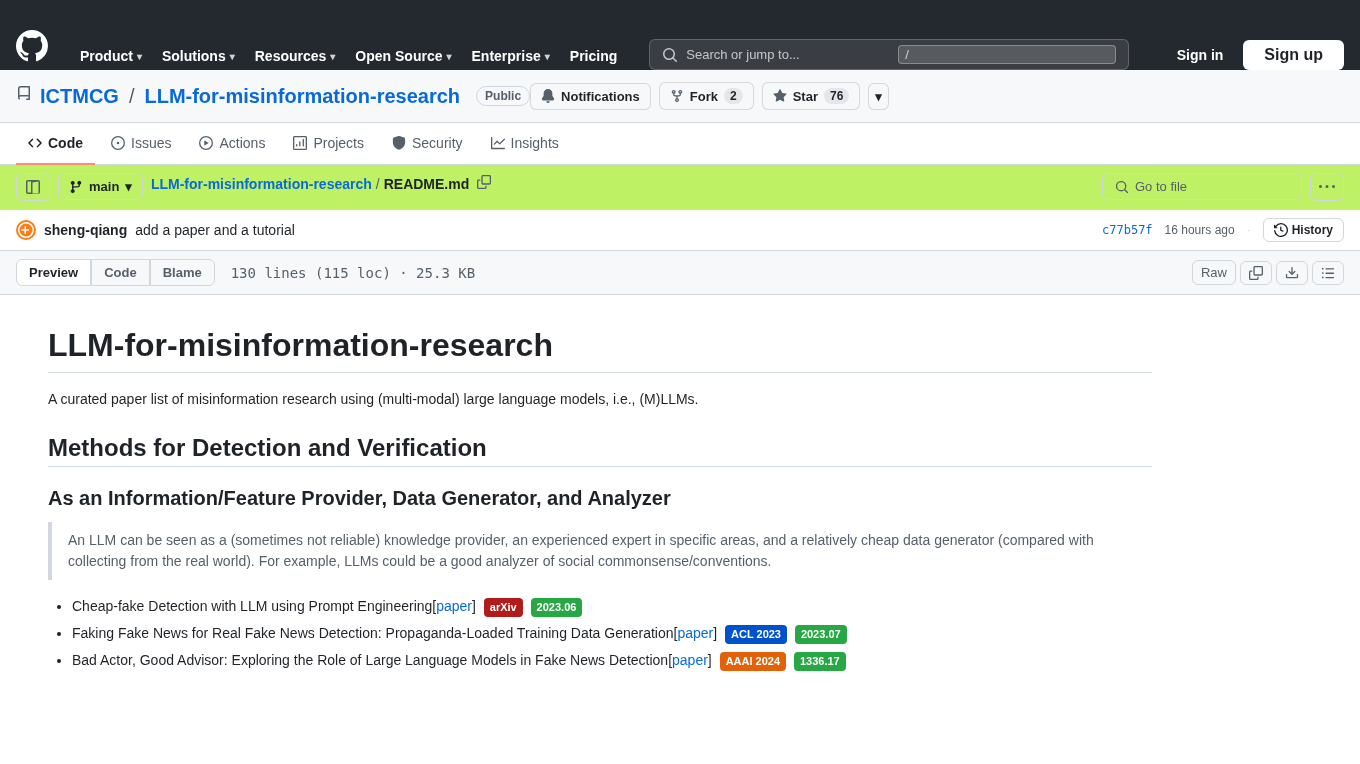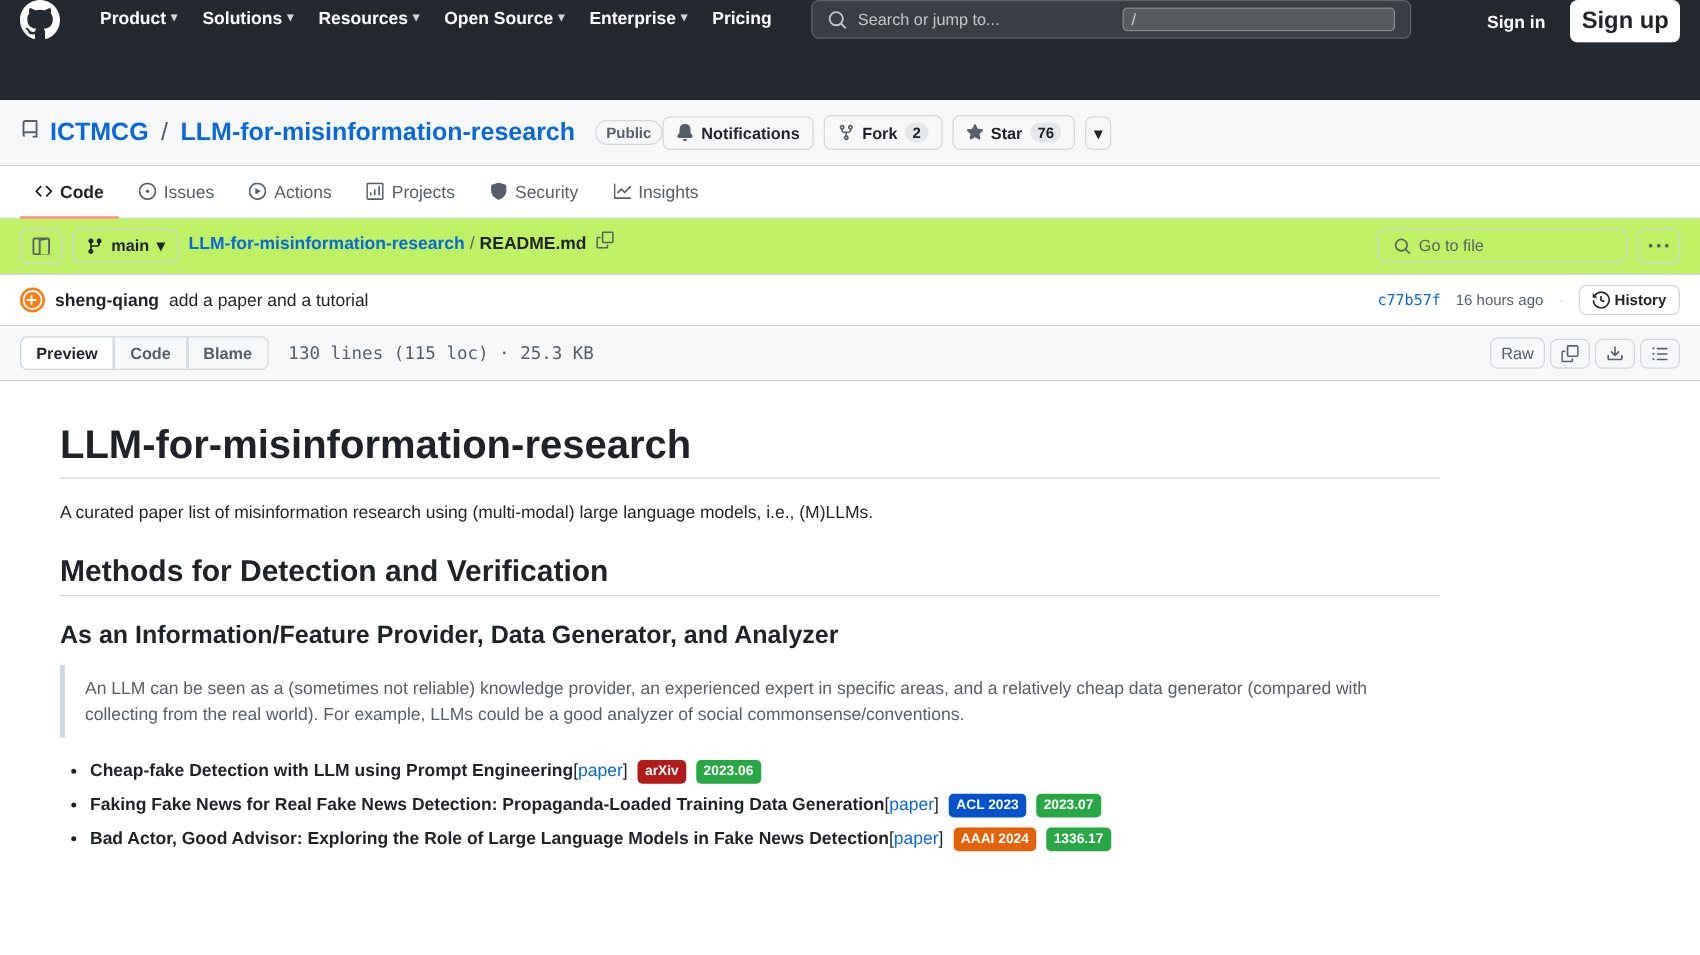--- a/index.html
+++ b/index.html
@@ -1,30 +1,30 @@
 <!DOCTYPE html>
 <html><head>
   <meta charset="utf-8">
   <style>
     * { box-sizing: border-box; margin: 0; padding: 0; }
     body { font-family: -apple-system, BlinkMacSystemFont, "Segoe UI", Helvetica, Arial, sans-serif; font-size: 14px; color: #1f2328; background: #fff; }
 
     
-    .top-nav { background: #24292f; display: flex; align-items: flex-start; padding: 0 16px; height: 80px; gap: 16px; }
+    .top-nav { background: #24292f; display: flex; align-items: flex-end; padding: 0 16px; height: 70px; gap: 16px; }
     .github-logo { color: #fff; font-size: 32px; margin-right: 8px; flex-shrink: 0; cursor: pointer; }
     .nav-items { display: flex; align-items: center; gap: 4px; }
     .nav-item { color: #fff; background: none; border: none; cursor: pointer; padding: 6px 8px; font-size: 14px; font-weight: 600; display: flex; align-items: center; gap: 4px; border-radius: 6px; }
     .nav-item .chevron { font-size: 10px; opacity: 0.8; }
     .search-bar { flex: 1; max-width: 480px; margin-left: 8px; }
     .search-input-wrap { background: rgba(255,255,255,0.1); border: 1px solid rgba(255,255,255,0.2); border-radius: 6px; display: flex; align-items: center; padding: 5px 12px; gap: 8px; cursor: pointer; }
     .search-input-wrap span { color: rgba(255,255,255,0.7); font-size: 13px; flex: 1; }
     .search-kbd { background: rgba(255,255,255,0.15); border: 1px solid rgba(255,255,255,0.3); border-radius: 4px; color: rgba(255,255,255,0.7); font-size: 11px; padding: 1px 6px; }
     .nav-right { display: flex; align-items: center; gap: 12px; margin-left: auto; }
     .sign-in-btn { color: #fff; background: none; border: none; cursor: pointer; font-size: 14px; font-weight: 600; padding: 5px 8px; }
-    .sign-up-btn { color: #1f2328; background: #fff; border: 1px solid rgba(255,255,255,0.3); border-radius: 6px; cursor: pointer; font-size: 19px; font-weight: 600; padding: 5px 8px; }
+    .sign-up-btn { color: #1f2328; background: #fff; border: 1px solid rgba(255,255,255,0.3); border-radius: 6px; cursor: pointer; font-size: 16px; font-weight: 600; padding: 5px 20px; }
 
     
     .repo-header { background: #f6f8fa; border-bottom: 1px solid #d0d7de; padding: 12px 16px; display: flex; align-items: center; }
     .repo-title { display: flex; align-items: center; gap: 8px; font-size: 20px; }
     .repo-owner { color: #0969da; font-weight: 600; text-decoration: none; cursor: pointer; }
     .repo-sep { color: #57606a; font-weight: 300; margin: 0 2px; }
     .repo-name { color: #0969da; font-weight: 700; cursor: pointer; }
     .repo-badge { background: none; border: 1px solid #d0d7de; border-radius: 2em; color: #57606a; font-size: 12px; font-weight: 600; padding: 2px 8px; margin-left: 8px; }
     .repo-actions { display: flex; align-items: center; gap: 8px; }
     .action-btn { display: flex; align-items: center; gap: 6px; background: #f6f8fa; border: 1px solid rgba(31,35,40,0.15); border-radius: 6px; padding: 5px 10px; font-size: 13px; font-weight: 600; cursor: pointer; color: #1f2328; }
@@ -78,21 +78,21 @@
     .md-blockquote { border-left: 4px solid #d0d7de; padding: 8px 16px; color: #57606a; margin-bottom: 16px; background: none; }
     .md-blockquote p { margin: 0; line-height: 1.5; }
     .md-ul { padding-left: 24px; margin-bottom: 16px; }
     .md-ul li { margin-bottom: 6px; line-height: 1.5; }
     .md-link { color: #0969da; text-decoration: none; cursor: pointer; }
     .badge { display: inline-block; border-radius: 4px; padding: 1px 6px; font-size: 11px; font-weight: 700; color: #fff; margin-left: 4px; vertical-align: middle; }
     .badge-arxiv { background: #b31b1b; }
     .badge-year { background: #28a745; }
     .badge-acl { background: #0052cc; }
     .badge-aaai { background: #e36209; }
-    .md-bold { font-weight: 700; }
+    .md-bold { font-weight: 400; }
 
     .search-icon-svg { width: 16px; height: 16px; fill: rgba(255,255,255,0.7); }
   </style>
 </head>
 <body>
 
 <nav class="top-nav">
   <span class="github-logo">
     <svg width="32" height="32" viewBox="0 0 16 16" fill="white" xmlns="http://www.w3.org/2000/svg">
       <path d="M8 0C3.58 0 0 3.58 0 8c0 3.54 2.29 6.53 5.47 7.59.4.07.55-.17.55-.38 0-.19-.01-.82-.01-1.49-2.01.37-2.53-.49-2.69-.94-.09-.23-.48-.94-.82-1.13-.28-.15-.68-.52-.01-.53.63-.01 1.08.58 1.23.82.72 1.21 1.87.87 2.33.66.07-.52.28-.87.51-1.07-1.78-.2-3.64-.89-3.64-3.95 0-.87.31-1.59.82-2.15-.08-.2-.36-1.02.08-2.12 0 0 .67-.21 2.2.82.64-.18 1.32-.27 2-.27.68 0 1.36.09 2 .27 1.53-1.04 2.2-.82 2.2-.82.44 1.1.16 1.92.08 2.12.51.56.82 1.27.82 2.15 0 3.07-1.87 3.75-3.65 3.95.29.25.54.73.54 1.48 0 1.07-.01 1.93-.01 2.2 0 .21.15.46.55.38A8.013 8.013 0 0016 8c0-4.42-3.58-8-8-8z"></path>

